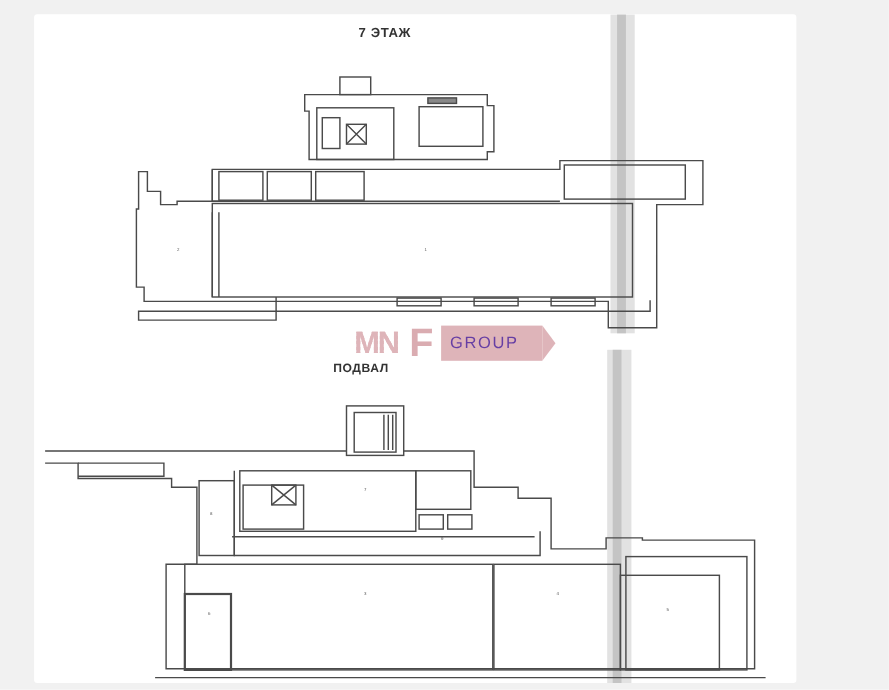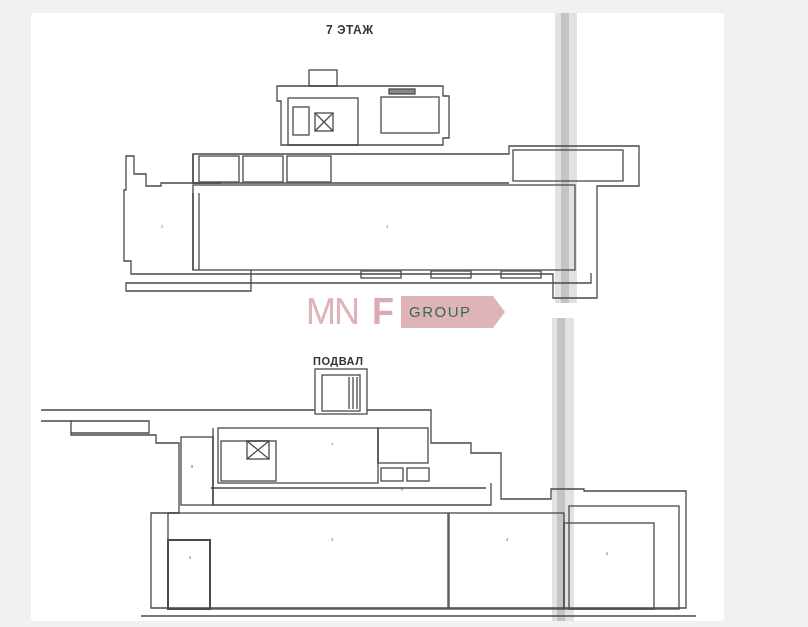--- a/index.html
+++ b/index.html
@@ -1,26 +1,26 @@
 <!DOCTYPE html>
 <html><head>
 <meta charset="utf-8">
 <style>
   html,body{margin:0;padding:0;}
   body{width:808px;height:627px;background:#f1f1f1;position:relative;overflow:hidden;font-family:"Liberation Sans",sans-serif;}
   .card{position:absolute;left:31px;top:13px;width:693px;height:608px;background:#ffffff;border-radius:3px;overflow:hidden;}
   .card svg{position:absolute;left:0;top:0;}
   .floor-title{position:absolute;font-weight:bold;color:#333;font-size:12px;letter-spacing:0.5px;}
   .t1{left:295px;top:10px;}
-  .t2{left:282px;top:316px;font-size:11px;margin-top:26px;}
+  .t2{left:272px;top:316px;font-size:11px;}
   .logo{position:absolute;left:275px;top:282px;width:200px;height:34px;opacity:0.85;}
-  .logo .mn{position:absolute;left:0;top:0;height:34px;font-size:36px;font-weight:normal;color:#d9a8ad;line-height:34px;letter-spacing:-2px;
+  .logo .mn{position:absolute;left:16px;top:0;height:34px;font-size:28px;font-weight:bold;color:#d9a8ad;line-height:34px;letter-spacing:-2px;
     background:repeating-linear-gradient(to bottom,#d9a8ad 0 3px,#fff 3px 5px);-webkit-background-clip:text;background-clip:text;}
   .logo .f{position:absolute;left:66px;top:0;font-size:36px;font-weight:bold;color:#d49ea4;line-height:34px;}
-  .logo .grp{position:absolute;left:95px;top:1px;height:32px;width:92px;background:#d9a8ad;color:#14532d;font-size:15px;letter-spacing:1.5px;line-height:32px;text-indent:8px;}
+  .logo .grp{position:absolute;left:95px;top:1px;height:32px;width:92px;background:#d9a8ad;color:#4c1d95;font-size:15px;letter-spacing:1.5px;line-height:32px;text-indent:8px;}
   .logo .arrow{position:absolute;left:187px;top:1px;width:0;height:0;border-top:16px solid transparent;border-bottom:16px solid transparent;border-left:12px solid #d9a8ad;}
   .lbl{font-family:"Liberation Sans",sans-serif;font-size:4px;fill:#555;}
 </style>
 </head>
 <body>
 
 <div class="card">
   <svg width="693" height="608" viewBox="0 0 693 608">
 
     <rect x="524" y="0" width="22" height="290" fill="#e2e2e2"></rect>

